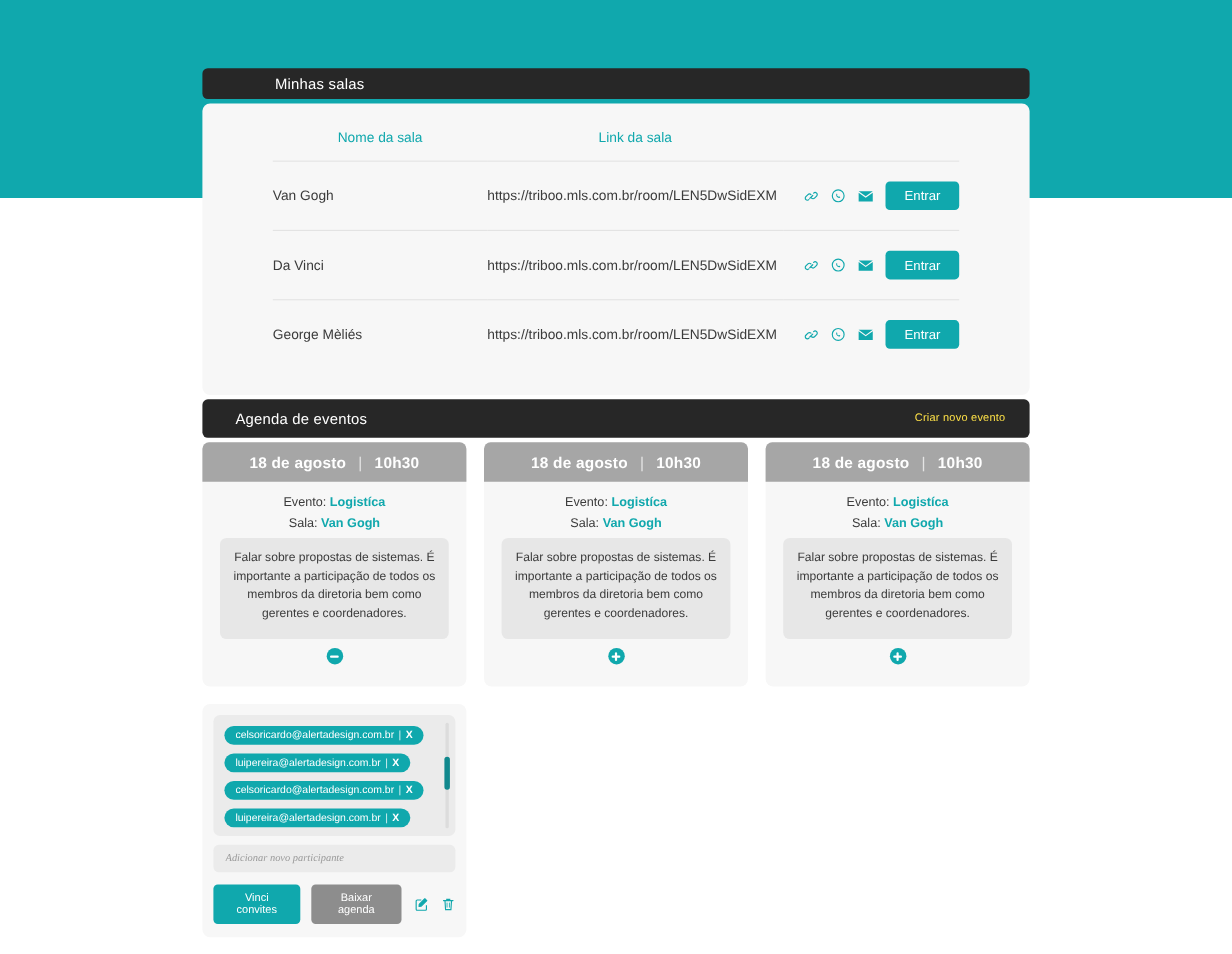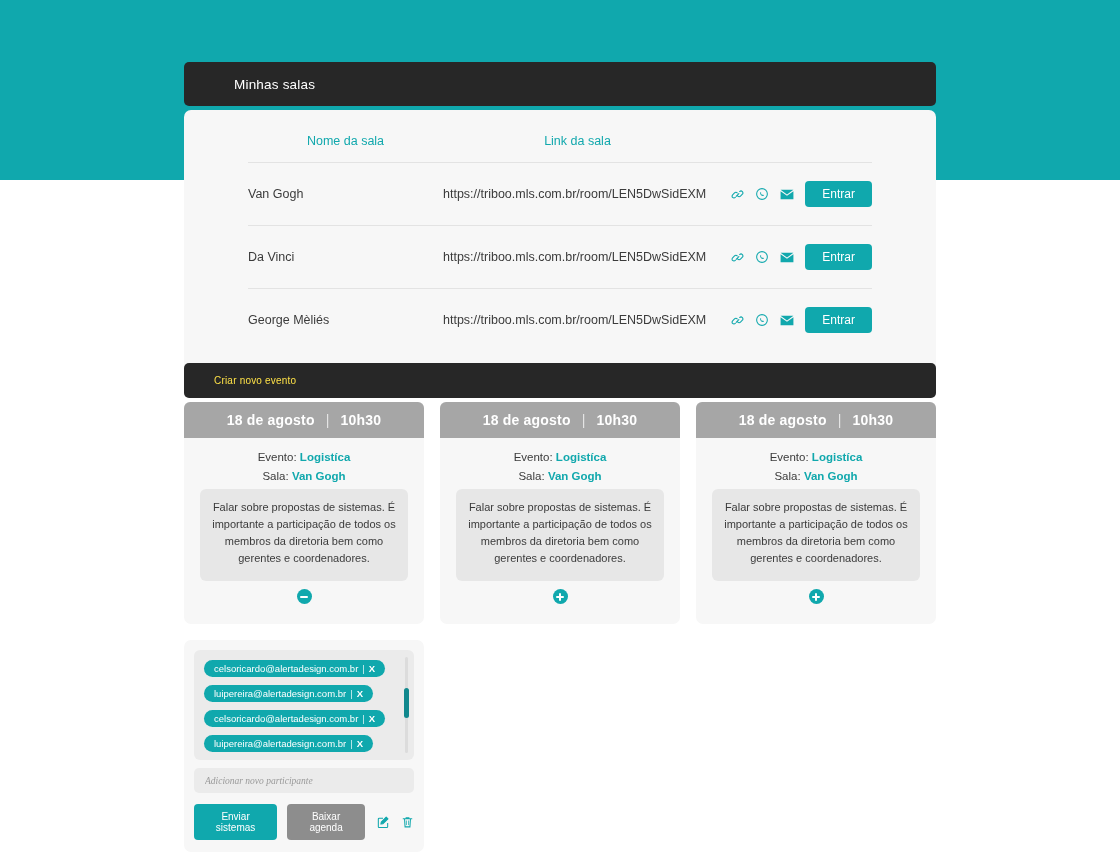--- a/index.html
+++ b/index.html
@@ -14,23 +14,23 @@
   
   .teal-band {
     position: absolute; left: 0; top: 0; width: 1120px; height: 180px;
     background: #10a8ad;
   }
 
   
   .rooms-wrap { position: absolute; left: 184px; top: 62px; width: 752px; }
   .dark-header {
     background: #272727; color: #ffffff;
-    height: 44px; border-radius: 5px;
+    height: 28px; border-radius: 5px;
     display: flex; align-items: center;
-    padding: 0 22px 0 50px;
+    padding: 0 22px 0 66px;
     font-size: 13.5px; letter-spacing: .2px;
   }
   .dark-header .h-title { flex: 1; }
   .dark-header .h-link {
     color: #fde047; font-size: 10px; cursor: pointer; text-decoration: none;
   }
 
   .rooms-card {
     margin-top: 4px;
     background: #f7f7f7; border-radius: 7px;
@@ -204,20 +204,21 @@
                   </svg></span><button class="btn-entrar">Entrar</button></td>
             </tr>
           </tbody>
       </table>
     </div>
   </div>
 
   <div class="agenda-wrap">
 
     <div class="dark-header agenda-header">
+      <span class="h-title">Agenda de eventos</span>
       <span class="h-link">Criar novo evento</span>
     </div>
 
     <div class="cards-row" id="cards-row">
         <div class="ev-col">
           <div class="ev-card">
             <div class="ev-head">
               <span>18 de agosto</span>
               <span class="sep">|</span>
               <span>10h30</span>
@@ -229,21 +230,21 @@
               <div class="ev-toggle-row">
                 <span class="circ">
                   <span class="circ-inner">
                     <span class="bar-h"></span>
                   </span>
                 </span>
               </div>
             </div>
           </div>
           <div class="part-panel"><div class="chips-box"><div class="chip"><span>celsoricardo@alertadesign.com.br</span><span class="divider">|</span><span class="x">X</span></div><div class="chip"><span>luipereira@alertadesign.com.br</span><span class="divider">|</span><span class="x">X</span></div><div class="chip"><span>celsoricardo@alertadesign.com.br</span><span class="divider">|</span><span class="x">X</span></div><div class="chip"><span>luipereira@alertadesign.com.br</span><span class="divider">|</span><span class="x">X</span></div><div class="sb-track"></div><div class="sb-thumb"></div></div><input class="part-input" type="text" placeholder="Adicionar novo participante" style=""><div class="part-actions">
-              <button class="btn-teal">Enviar sistemas</button>
+              <button class="btn-teal">Vinci convites</button>
               <button class="btn-gray">Baixar agenda</button>
               <span class="act-ico">
                 <svg width="14" height="14" viewBox="0 0 24 24" fill="none" stroke="currentColor" stroke-width="1.8" stroke-linejoin="round">
                   <path d="M20 13.5V20a1.5 1.5 0 01-1.5 1.5h-13A1.5 1.5 0 014 20V7a1.5 1.5 0 011.5-1.5H12"></path>
                   <path d="M17.5 3.5l3 3L12 15l-3.6.6.6-3.6 8.5-8.5z" fill="currentColor" stroke="currentColor"></path>
                 </svg>
               </span>
               <span class="act-ico">
                 <svg width="13" height="14" viewBox="0 0 24 24" fill="none" stroke="currentColor" stroke-width="1.9" stroke-linecap="round">
                   <path d="M4 6h16M9.5 6V4h5v2M6.5 6l1 15h9l1-15"></path>

